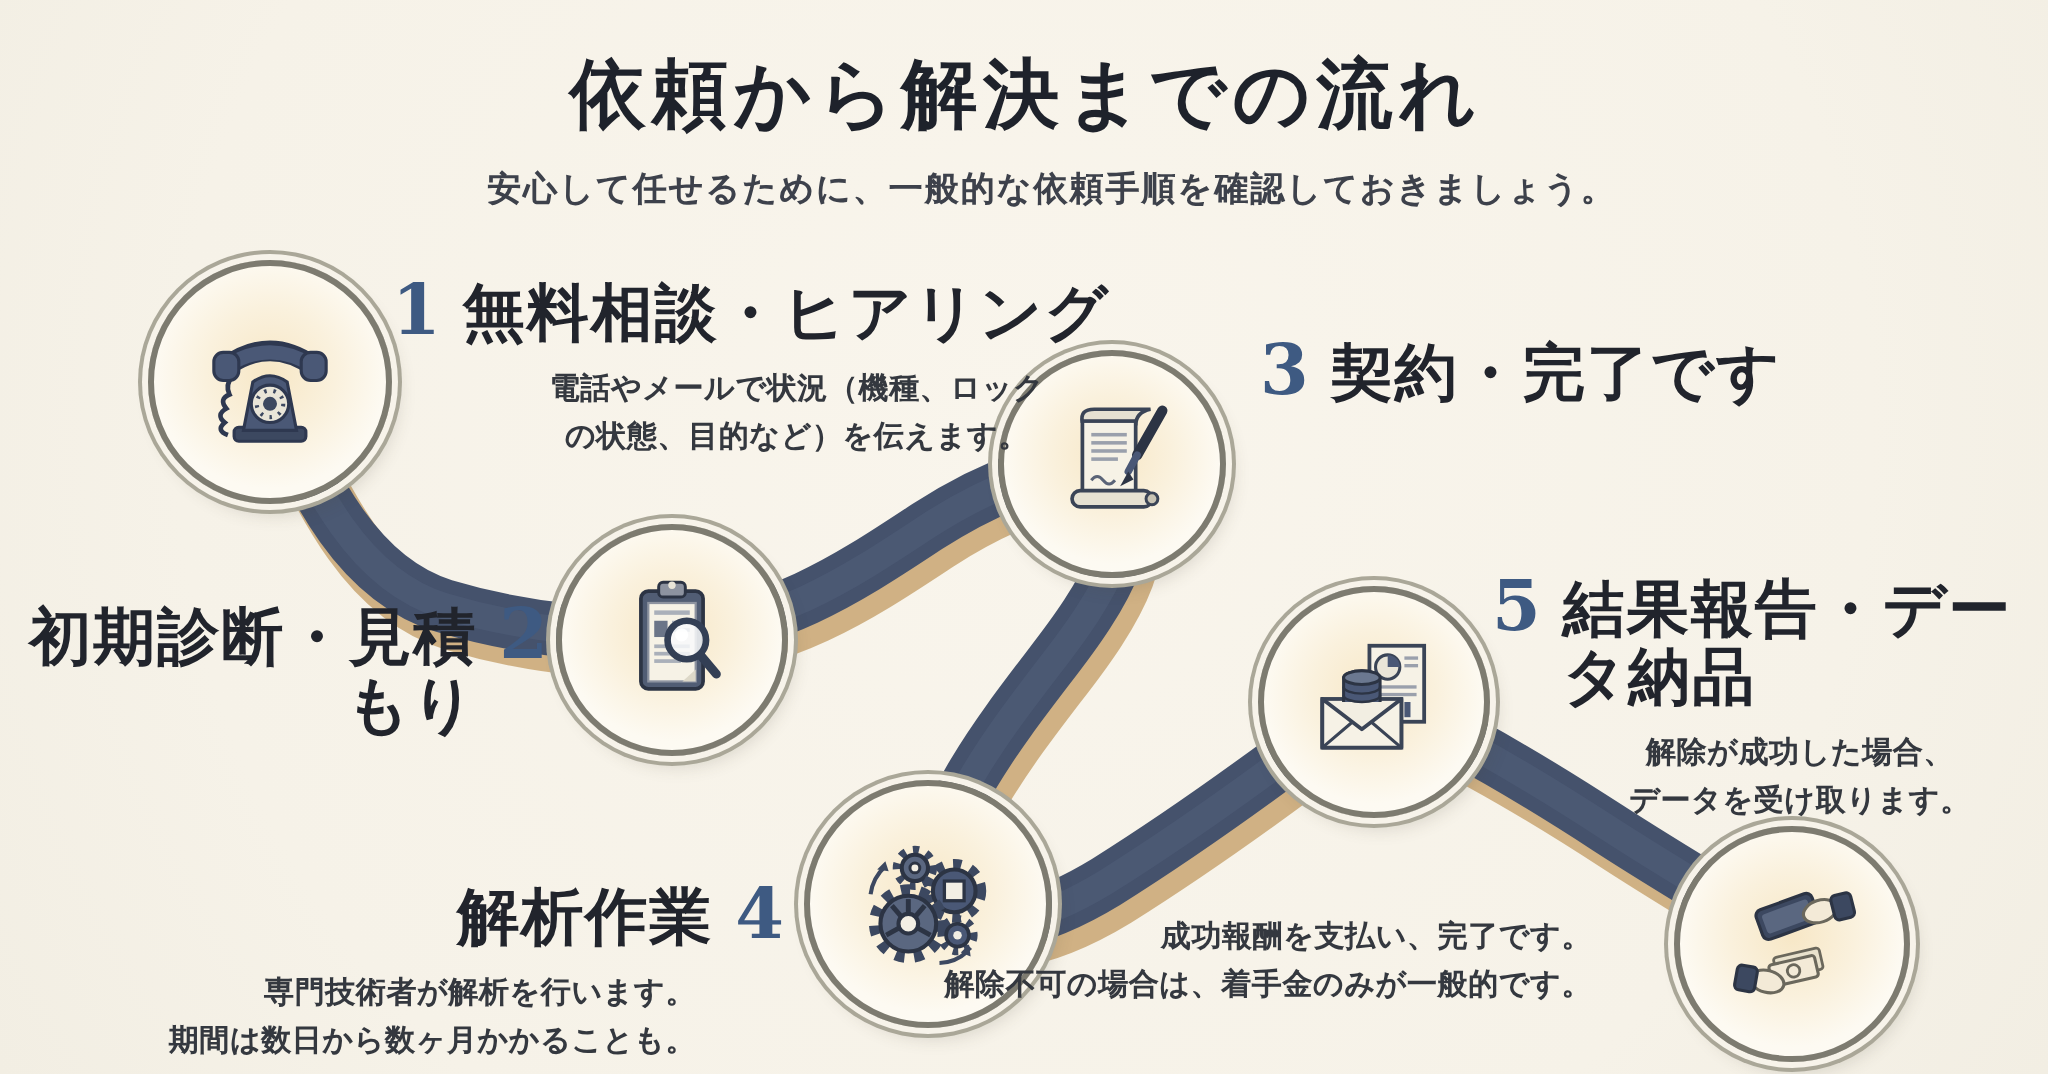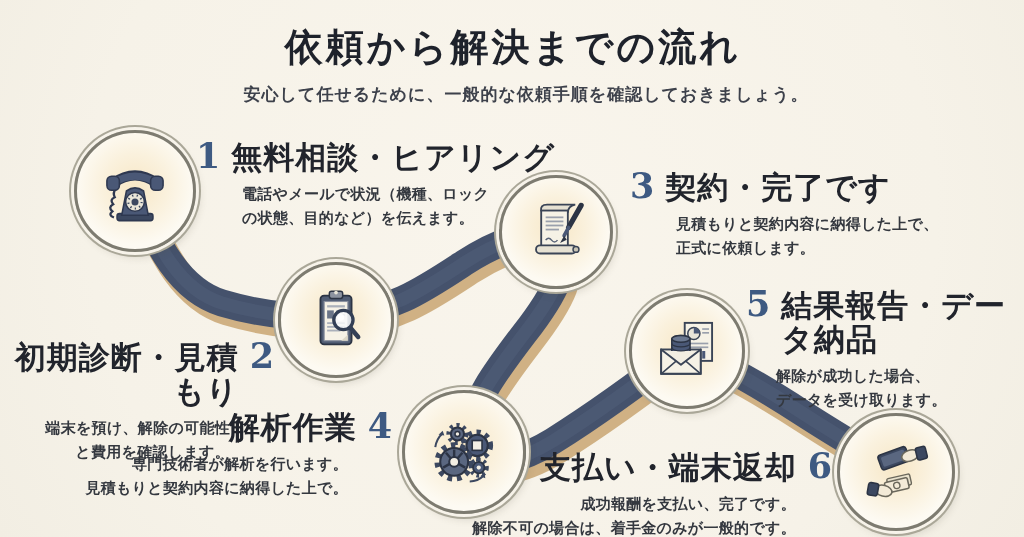--- a/index.html
+++ b/index.html
@@ -42,21 +42,21 @@
     font-size:35px;font-weight:700;color:#3e5a82;line-height:1;
   }
   .step-title{
     font-family:"DejaVu Serif","Liberation Serif",serif;
     font-size:31px;font-weight:700;color:#21242c;letter-spacing:1px;line-height:1.1;
   }
   .step-desc{
     margin-top:8px;font-size:15px;font-weight:600;color:#34383f;
     line-height:1.6;white-space:pre-line;letter-spacing:.3px;
   }
-  .step.align-left .step-desc{margin-left:46px;text-align:left;}
+  .step.align-left .step-desc{margin-left:46px;text-align:center;}
   .step.align-right{text-align:right;}
   .step.align-right .step-head{justify-content:flex-end;}
   .step.align-right .step-desc{margin-right:44px;text-align:right;}
 </style>
 </head>
 <body>
 
 <div class="stage">
 
   <svg class="ribbon-svg" width="1024" height="537" viewBox="0 0 1024 537">
@@ -206,58 +206,50 @@
 
   <div class="step align-left" style="left:196px;top:138px;">
     <div class="step-head">
       <span class="step-num">1</span>
       <span class="step-title">無料相談・ヒアリング</span>
     </div>
     <div class="step-desc">電話やメールで状況（機種、ロック
 の状態、目的など）を伝えます。</div>
   </div>
 
-  <div class="step align-right" style="right:750px;top:300px;margin-top:38px;">
+  <div class="step align-right" style="right:750px;top:300px;">
     <div class="step-head">
       <span class="step-title">初期診断・見積もり</span>
       <span class="step-num">2</span>
     </div>
-    <div class="step-desc">端末を預け、解除の可能性
-と費用を確認します。</div>
   </div>
 
   <div class="step align-left" style="left:630px;top:168px;">
     <div class="step-head">
       <span class="step-num">3</span>
       <span class="step-title">契約・完了です</span>
     </div>
-    <div class="step-desc">見積もりと契約内容に納得した上で、
-正式に依頼します。</div>
-  </div>
-
-  <div class="step align-right" style="right:632px;top:408px;">
+  </div>
+
+  <div class="step align-right" style="right:632px;top:440px;">
     <div class="step-head">
       <span class="step-title">解析作業</span>
       <span class="step-num">4</span>
     </div>
     <div class="step-desc">専門技術者が解析を行います。
-見積もりと契約内容に納得した上で。</div>
+期間は数日から数ヶ月かかることも。</div>
   </div>
 
   <div class="step align-left" style="left:746px;top:286px;">
     <div class="step-head">
       <span class="step-num">5</span>
       <span class="step-title">結果報告・データ納品</span>
     </div>
     <div class="step-desc" style="margin-left:30px;">解除が成功した場合、
 データを受け取ります。</div>
   </div>
 
   <div class="step align-right" style="right:192px;top:448px;">
-    <div class="step-head">
-      <span class="step-title">支払い・端末返却</span>
-      <span class="step-num">6</span>
-    </div>
     <div class="step-desc" style="margin-right:36px;">成功報酬を支払い、完了です。
 解除不可の場合は、着手金のみが一般的です。</div>
   </div>
 
 </div>
 
 </body></html>

